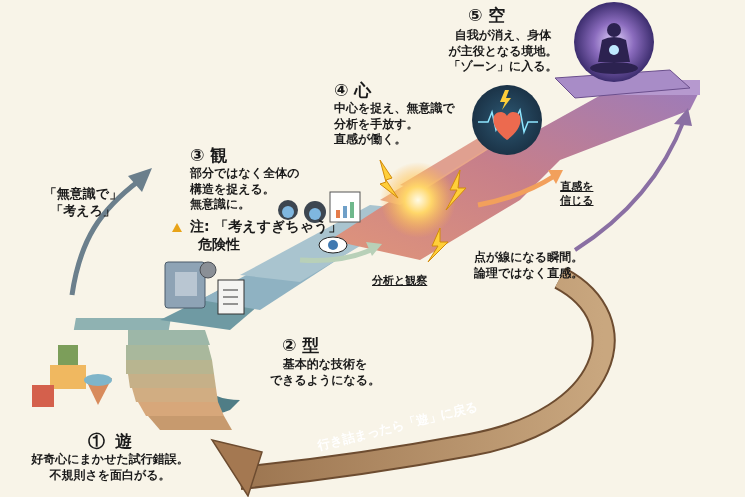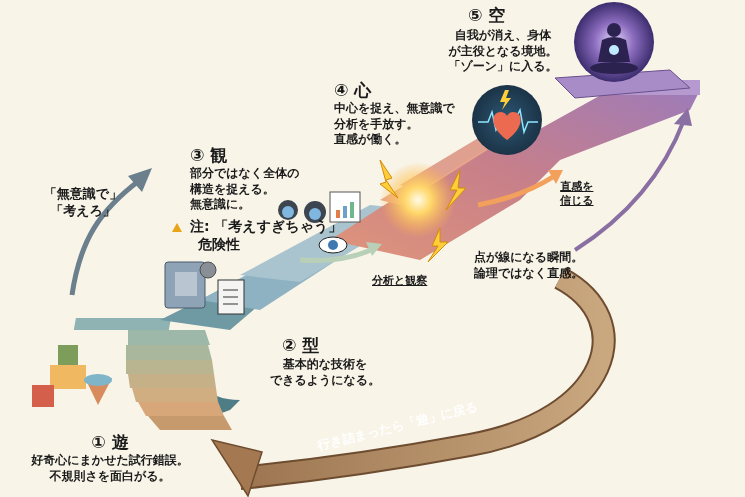--- a/index.html
+++ b/index.html
@@ -148,21 +148,21 @@
       <path d="M 575 250 C 630 215, 665 170, 684 120" fill="none" stroke="#8a6fa3" stroke-width="4"></path>
       <polygon points="688,108 674,124 692,126" fill="#8a6fa3"></polygon>
     </g>
 
     <path d="M 300 260 C 330 262, 355 258, 375 248" fill="none" stroke="#b8d0b8" stroke-width="5"></path>
     <polygon points="382,244 366,242 372,256" fill="#b8d0b8"></polygon>
     <path d="M 478 205 C 505 200, 530 192, 556 175" fill="none" stroke="#f2a05c" stroke-width="5"></path>
     <polygon points="563,170 548,170 556,184" fill="#f2a05c"></polygon>
   </svg>
 
-  <div class="label center" style="left:10px; top:432px; width:200px;">
+  <div class="label center" style="left:10px; top:432px; width:200px;font-family:Liberation Mono, monospace;">
     <div class="stage-title">
       <span>①</span>
       <span>遊</span>
     </div>
     <div class="stage-desc">好奇心にまかせた試行錯誤。</div>
     <div class="stage-desc">不規則さを面白がる。</div>
   </div>
 
   <div class="label" style="left:278px; top:335px;">
     <div class="stage-title" style="padding-left:4px;">

